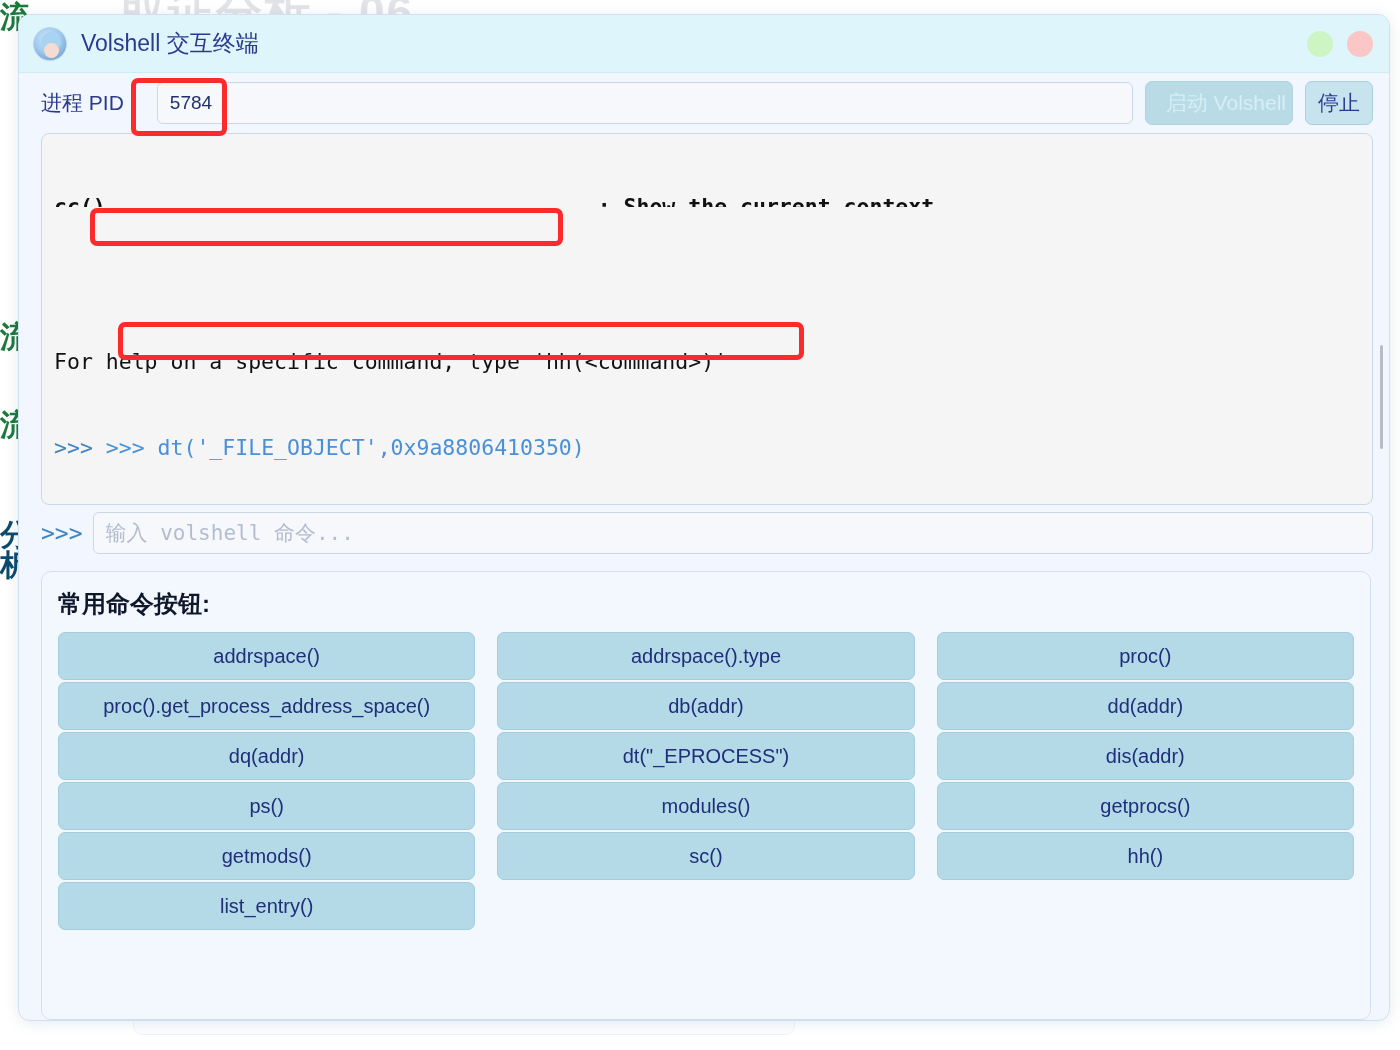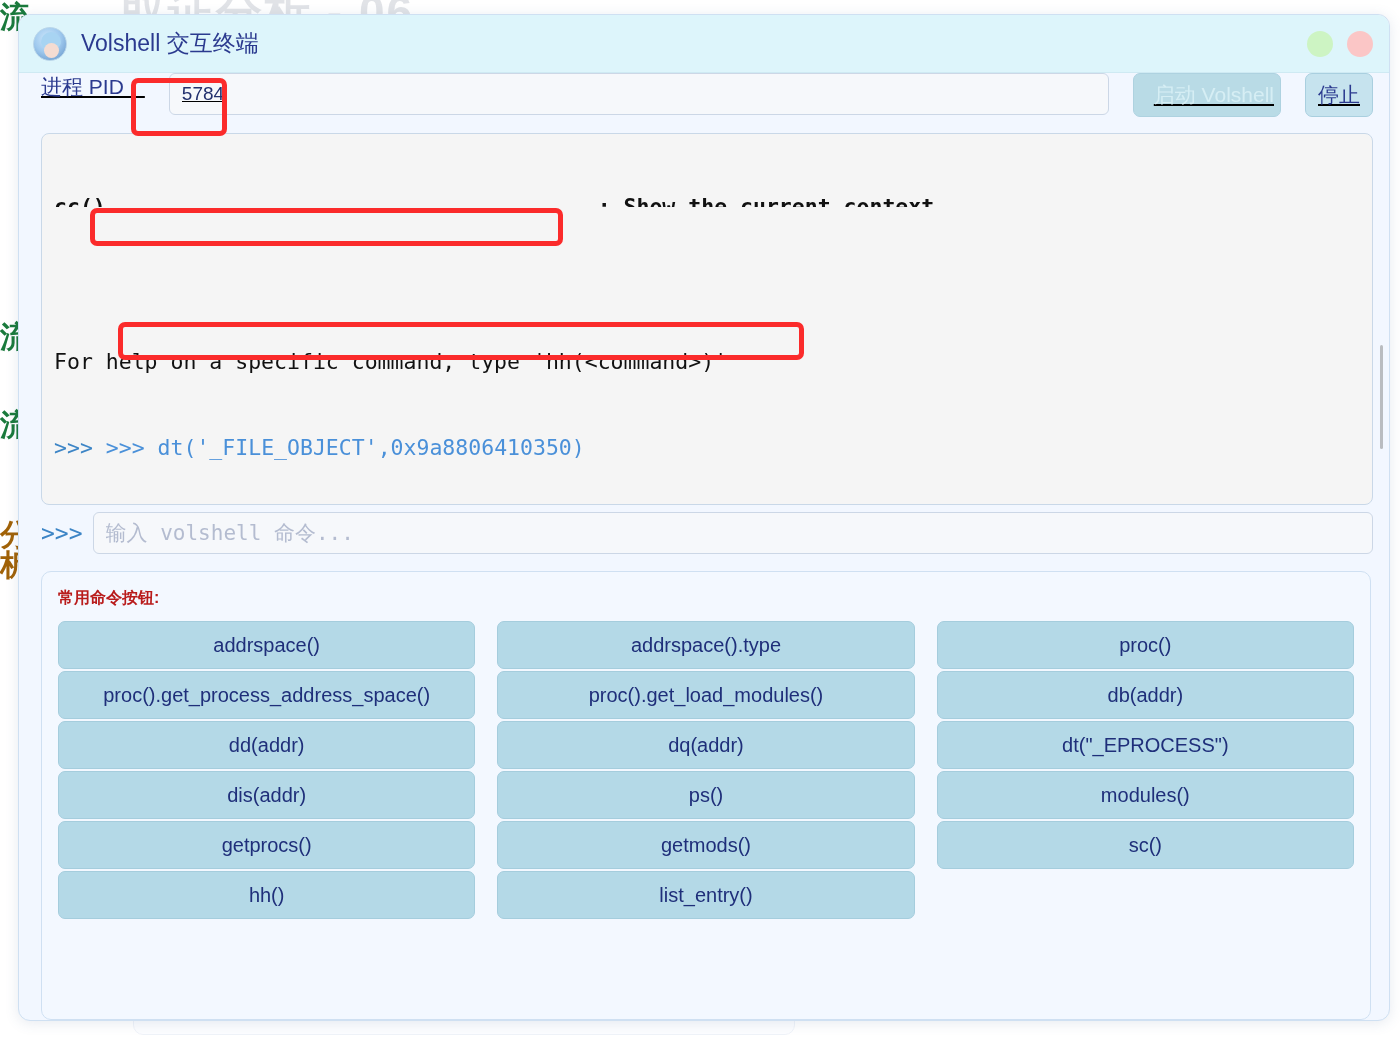--- a/index.html
+++ b/index.html
@@ -21,21 +21,21 @@
     position: absolute; left: 120px; top: -18px;
     font-size: 46px; font-weight: 700; color: #c9cdd4;
     letter-spacing: 2px; white-space: nowrap;
     opacity: .55;
   }
   .bg-left-col {
     position: absolute; left: 0; top: 0; width: 34px;
     font-size: 30px; line-height: 1; color: #1a7a3c; font-weight: 700;
   }
   .bg-left-col div { margin-bottom: 0; }
-  .bg-red { color: #a16207; }
+  .bg-red { color: #0c4a6e; }
   .bg-text {
     position: absolute; color: #cfd6e4; white-space: nowrap;
     font-family: "Liberation Sans", sans-serif;
   }
   .bg-mono {
     position: absolute; color: #dbe3ef; white-space: nowrap;
     font-family: "DejaVu Sans Mono", monospace;
   }
 
   
@@ -102,24 +102,23 @@
     white-space: nowrap;
   }
   #win-controls { margin-left: auto; display: flex; gap: 14px; align-items: center; }
   .win-dot { width: 26px; height: 26px; border-radius: 50%; }
   .win-min { background: #cdf4c3; }
   .win-close { background: #fbc6c6; }
 
   
   #pid-row {
     flex: 0 0 60px; height: 60px;
-    display: flex; align-items: flex-start;
-    padding: 0 16px 0 22px; gap: 24px;
+    display: flex; align-items: center;
+    padding: 0 16px 0 22px; gap: 12px;
     position: relative;
-    text-decoration: underline;
   }
   #pid-label { font-size: 21px; color: #2b3a8f; white-space: nowrap; }
   #pid-input {
     flex: 1 1 auto; height: 42px;
     background: #f6f8fb; border: 1px solid #ccd7e6; border-radius: 6px;
     font-size: 19px; color: #22306e; padding: 0 12px;
     font-family: "Liberation Sans", sans-serif;
     outline: none;
   }
   .btn-flat {
@@ -182,21 +181,21 @@
   #cmd-input::placeholder { color: #b4bcd0; }
 
   
   #quick-panel {
     margin: 10px 18px 0 22px;
     background: #f3f8ff; border: 1px solid #cfe0f2; border-radius: 10px;
     padding: 16px 16px 18px 16px;
     flex: 1 1 auto;
   }
   #quick-title {
-    font-size: 16px; font-weight: 700; color: #b91c1c; margin-bottom: 12px;
+    font-size: 24px; font-weight: 700; color: #0f172a; margin-bottom: 12px;
   }
   #quick-grid {
     display: grid; grid-template-columns: repeat(3, 1fr);
     gap: 2px 22px;
   }
   .qbtn {
     height: 48px; background: #b4d9e7; border: 1px solid #a5cddd;
     border-radius: 7px; color: #1f2f7a; font-size: 20px;
     font-family: "Liberation Sans", sans-serif;
     cursor: pointer;
@@ -319,21 +318,20 @@
     <input id="cmd-input" placeholder="输入 volshell 命令..." style="">
   </div>
 
   <div id="quick-panel">
     <div id="quick-title">常用命令按钮:</div>
     <div id="quick-grid">
         <button class="qbtn">addrspace()</button>
         <button class="qbtn">addrspace().type</button>
         <button class="qbtn">proc()</button>
         <button class="qbtn">proc().get_process_address_space()</button>
-        <button class="qbtn">proc().get_load_modules()</button>
         <button class="qbtn">db(addr)</button>
         <button class="qbtn">dd(addr)</button>
         <button class="qbtn">dq(addr)</button>
         <button class="qbtn">dt("_EPROCESS")</button>
         <button class="qbtn">dis(addr)</button>
         <button class="qbtn">ps()</button>
         <button class="qbtn">modules()</button>
         <button class="qbtn">getprocs()</button>
         <button class="qbtn">getmods()</button>
         <button class="qbtn">sc()</button>

